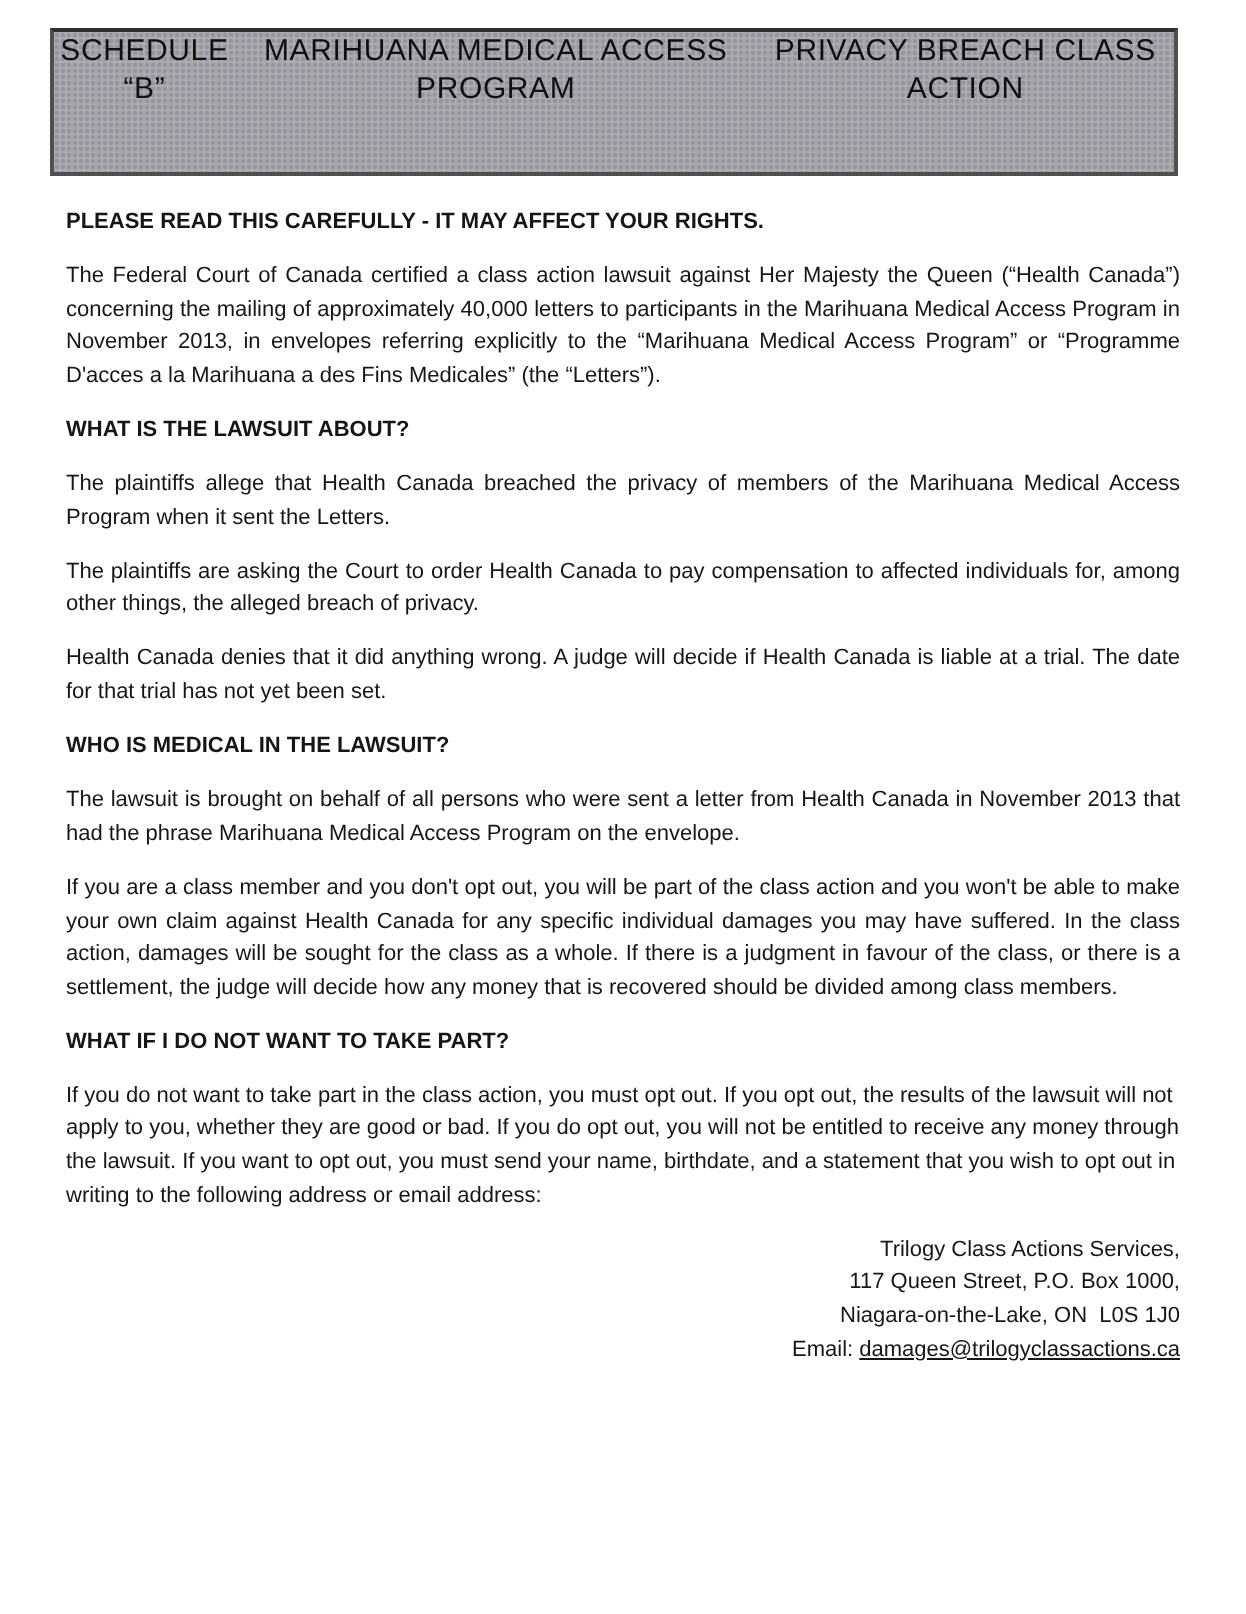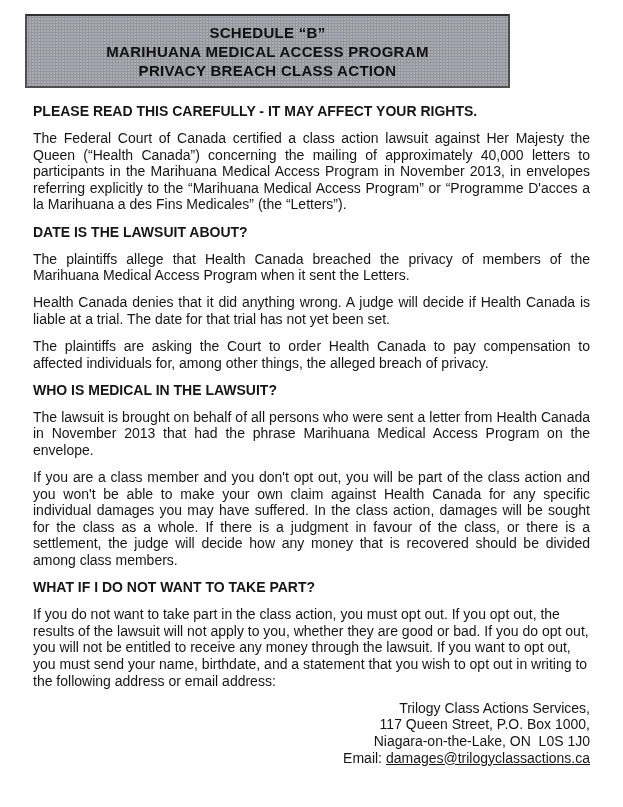--- a/index.html
+++ b/index.html
@@ -2,32 +2,32 @@
 <html><head>
 <meta charset="utf-8">
 <style>
   html,body{margin:0;padding:0;background:#e8e8e8;}
   .page{
     position:relative;width:623px;height:807px;background:#ffffff;
     font-family:"Liberation Sans",sans-serif;color:#161616;
     margin:0 auto;overflow:hidden;
   }
   .title-box{
-    box-sizing:border-box;position:absolute;left:25px;top:14px;width:485px;height:74px;
+    box-sizing:border-box;position:absolute;left:25px;top:14px;width:564px;height:74px;
     background-color:#acacac;
     background-image:radial-gradient(rgba(85,90,140,0.28) 1px, transparent 1.3px);
     background-size:3px 3px;
     border:2px solid #4f4f4f;border-top-color:#2f2f2f;
-    display:flex;flex-direction:column;justify-content:center;
-    text-align:center;font-weight:bold;font-size:15px;line-height:19px;
+    display:flex;flex-direction:row;justify-content:center;
+    text-align:center;font-weight:normal;font-size:15px;line-height:19px;
     letter-spacing:0.3px;color:#101010;
   }
   .content{
     position:absolute;left:33px;top:103px;width:557px;
-    font-size:14px;line-height:16.6px;
+    font-size:11px;line-height:16.6px;
   }
   .content p{margin:0 0 10.5px 0;}
   .h{font-weight:bold;text-align:left;}
   .j{text-align:justify;}
   .l{text-align:left;}
   .address{padding-left:29px;line-height:16.6px;text-align:right;}
   .email-link{color:inherit;text-decoration:underline;cursor:pointer;}
   strong{font-weight:bold;}
 </style>
 </head>
@@ -40,27 +40,27 @@
     <div>MARIHUANA MEDICAL ACCESS PROGRAM</div>
     <div>PRIVACY BREACH CLASS ACTION</div>
   </div>
 
   <div class="content">
 
     <p class="h">PLEASE READ THIS CAREFULLY - IT MAY AFFECT YOUR RIGHTS.</p>
 
     <p class="j">The Federal Court of Canada certified a class action lawsuit against Her Majesty the Queen (“Health Canada”) concerning the mailing of approximately 40,000 letters to participants in the Marihuana Medical Access Program in November 2013, in envelopes referring explicitly to the “Marihuana Medical Access Program” or “Programme D'acces a la Marihuana a des Fins Medicales” (the “Letters”).</p>
 
-    <p class="h">DATE IS THE LAWSUIT ABOUT?</p>
+    <p class="h">WHAT IS THE LAWSUIT ABOUT?</p>
 
     <p class="j">The plaintiffs allege that Health Canada breached the privacy of members of the Marihuana Medical Access Program when it sent the Letters.</p>
 
+    <p class="j">The plaintiffs are asking the Court to order Health Canada to pay compensation to affected individuals for, among other things, the alleged breach of privacy.</p>
+
     <p class="j">Health Canada denies that it did anything wrong. A judge will decide if Health Canada is liable at a trial. The date for that trial has not yet been set.</p>
-
-    <p class="j">The plaintiffs are asking the Court to order Health Canada to pay compensation to affected individuals for, among other things, the alleged breach of privacy.</p>
 
     <p class="h">WHO IS MEDICAL IN THE LAWSUIT?</p>
 
     <p class="j">The lawsuit is brought on behalf of all persons who were sent a letter from Health Canada in November 2013 that had the phrase Marihuana Medical Access Program on the envelope.</p>
 
 
     <p class="j">If you are a class member and you don't opt out, you will be part of the class action and you won't be able to make your own claim against Health Canada for any specific individual damages you may have suffered. In the class action, damages will be sought for the class as a whole. If there is a judgment in favour of the class, or there is a settlement, the judge will decide how any money that is recovered should be divided among class members.</p>
 
     <p class="h">WHAT IF I DO NOT WANT TO TAKE PART?</p>
 

